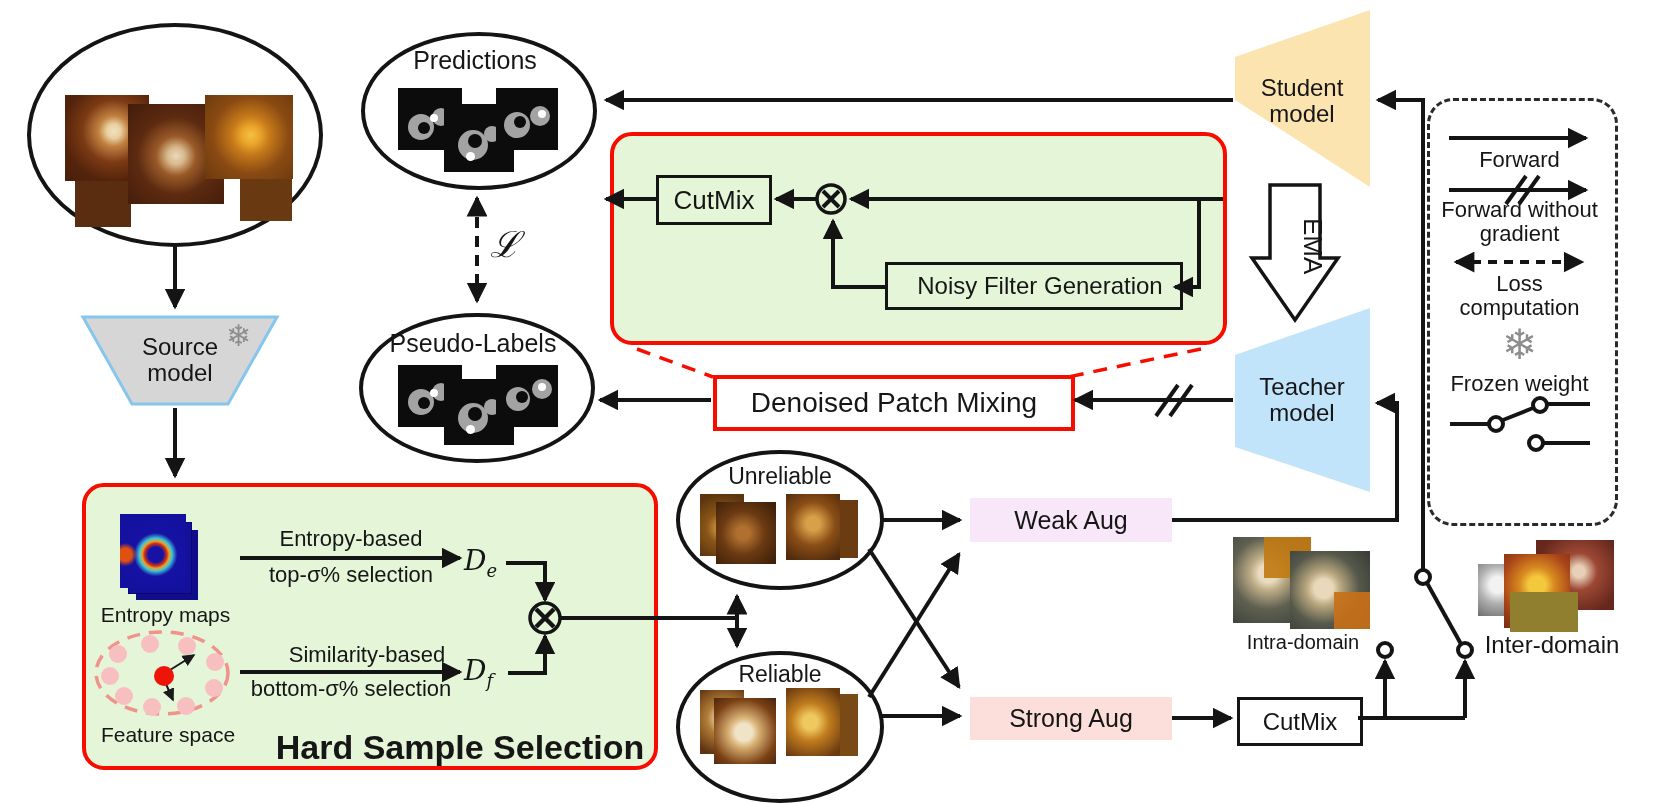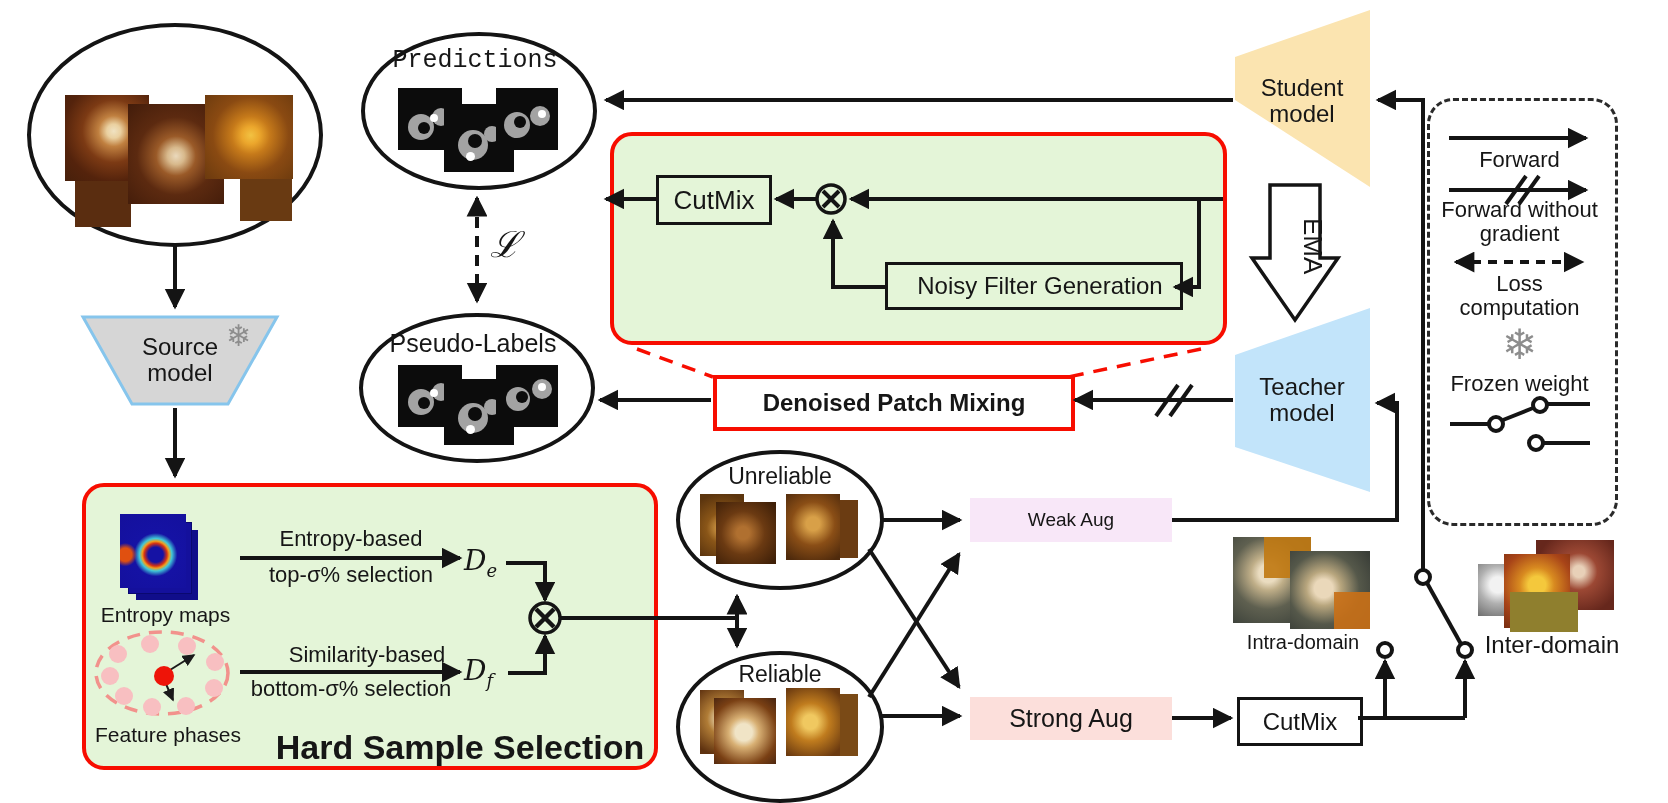--- a/index.html
+++ b/index.html
@@ -37,21 +37,21 @@
 
   <svg class="abs" style="left:80px;top:314px;z-index:2;" width="200" height="94">
     <polygon points="3,3 197,3 148,90 52,90" fill="#d6d6d6" stroke="#86c5ec" stroke-width="3"></polygon>
   </svg>
   <div class="lbl ctr" style="left:105px;top:334px;width:150px;font-size:24px;z-index:4;">
     <span>Source</span><br><span>model</span>
   </div>
   <div class="lbl snow" style="left:226px;top:320px;font-size:30px;">❄</div>
 
   <div class="ellipse" style="left:361px;top:32px;width:228px;height:150px;"></div>
-  <div class="lbl ctr" style="left:375px;top:47px;width:200px;font-size:25px;font-family:Liberation Mono, monospace;">Predictions</div>
+  <div class="lbl ctr" style="left:375px;top:47px;width:200px;font-size:25px;">Predictions</div>
   <div class="abs" style="left:398px;top:86px;width:162px;height:90px;z-index:2;">
     <div class="mask" style="left:0;top:2px;width:64px;height:62px;">
       <span class="gblob" style="left:10px;top:26px;width:26px;height:26px;"></span>
       <span class="gblob" style="left:34px;top:20px;width:18px;height:18px;"></span>
       <span class="kcut" style="left:20px;top:34px;width:12px;height:12px;"></span>
       <span class="wdot" style="left:32px;top:26px;width:8px;height:8px;"></span>
     </div>
     <div class="mask" style="left:46px;top:18px;width:70px;height:68px;">
       <span class="gblob" style="left:14px;top:26px;width:30px;height:30px;"></span>
       <span class="gblob" style="left:40px;top:22px;width:16px;height:16px;"></span>
@@ -93,21 +93,21 @@
 
   <div class="gbox" style="left:610px;top:132px;width:609px;height:205px;"></div>
   <div class="wbox" style="left:656px;top:175px;width:110px;height:44px;background:transparent;">
     <span class="lbl" style="position:static;font-size:26px;">CutMix</span>
   </div>
   <div class="wbox" style="left:885px;top:262px;width:280px;height:42px;background:transparent;padding-left:12px;">
     <span class="lbl" style="position:static;font-size:24px;">Noisy Filter Generation</span>
   </div>
 
   <div class="fill" style="left:713px;top:375px;width:354px;height:48px;background:#fff;border:4px solid #f70d00;">
-    <span class="lbl" style="position:static;font-size:24px;font-weight:bold;">Denoised Patch Mixing</span>
+    <span class="lbl" style="position:static;font-size:28px;font-weight:normal;">Denoised Patch Mixing</span>
   </div>
 
   <div class="abs" style="left:1235px;top:10px;width:135px;height:177px;background:#fbe4b0;z-index:1;clip-path:polygon(0 26.5%,100% 0,100% 100%,0 50.8%);"></div>
   <div class="lbl ctr" style="left:1237px;top:75px;width:130px;font-size:24px;">
     <span>Student</span><br><span>model</span>
   </div>
   <div class="abs" style="left:1235px;top:308px;width:135px;height:184px;background:#c2e4fa;z-index:1;clip-path:polygon(0 25.5%,100% 0,100% 100%,0 75.5%);"></div>
   <div class="lbl ctr" style="left:1237px;top:374px;width:130px;font-size:24px;">
     <span>Teacher</span><br><span>model</span>
   </div>
@@ -134,21 +134,21 @@
         <circle cx="20" cy="48" r="9"></circle>
         <circle cx="34" cy="68" r="9"></circle>
       <circle cx="62" cy="79" r="9"></circle>
         <circle cx="96" cy="78" r="9"></circle>
         <circle cx="124" cy="60" r="9"></circle>
     </g>
     <line x1="80" y1="42" x2="104" y2="27" stroke="#1a1a1a" stroke-width="2" marker-end="url(#tah)"></line>
     <line x1="76" y1="56" x2="83" y2="72" stroke="#1a1a1a" stroke-width="2" marker-end="url(#tah)"></line>
     <circle cx="74" cy="48" r="10" fill="#ee1408"></circle>
   </svg>
-  <div class="lbl ctr" style="left:88px;top:724px;width:160px;font-size:21px;">Feature phases</div>
+  <div class="lbl ctr" style="left:88px;top:724px;width:160px;font-size:21px;">Feature space</div>
 
   <div class="lbl ctr" style="left:240px;top:527px;width:222px;font-size:22px;">Entropy-based</div>
   <div class="lbl ctr" style="left:240px;top:563px;width:222px;font-size:22px;">top-σ% selection</div>
   <div class="lbl ctr" style="left:256px;top:643px;width:222px;font-size:22px;">Similarity-based</div>
   <div class="lbl ctr" style="left:235px;top:677px;width:232px;font-size:22px;">bottom-σ% selection</div>
   <div class="lbl math" style="left:464px;top:546px;font-size:28px;">
     <span>D</span><sub style="font-size:18px;">e</sub>
   </div>
   <div class="lbl math" style="left:464px;top:656px;font-size:28px;">
     <span>D</span><sub style="font-size:18px;">f</sub>
@@ -163,21 +163,21 @@
   <div class="img" style="left:786px;top:494px;width:54px;height:66px;background:radial-gradient(circle at 50% 45%, #d8a048 0 15%, #8a4e16 48%, #4f2a0c 92%);"></div>
 
   <div class="ellipse" style="left:676px;top:651px;width:200px;height:144px;"></div>
   <div class="lbl ctr" style="left:676px;top:662px;width:208px;font-size:23px;">Reliable</div>
   <div class="img" style="left:700px;top:690px;width:44px;height:64px;background:radial-gradient(circle at 55% 45%, #e8d4ae 0 16%, #b07c36 40%, #5f3210 88%);"></div>
   <div class="img" style="left:714px;top:698px;width:62px;height:66px;background:radial-gradient(circle at 48% 52%, #f0e4c6 0 18%, #d8b074 32%, #7a4014 70%, #4f2810 95%);"></div>
   <div class="img" style="left:824px;top:694px;width:34px;height:62px;background:#7a4a16;"></div>
   <div class="img" style="left:786px;top:688px;width:54px;height:68px;background:radial-gradient(circle at 45% 50%, #f0c860 0 16%, #c07c1e 42%, #6b3a10 88%);"></div>
 
   <div class="fill" style="left:970px;top:498px;width:202px;height:44px;background:#f8e7f8;">
-    <span class="lbl" style="position:static;font-size:19px;">Weak Aug</span>
+    <span class="lbl" style="position:static;font-size:25px;">Weak Aug</span>
   </div>
   <div class="fill" style="left:970px;top:697px;width:202px;height:43px;background:#fcdfdb;">
     <span class="lbl" style="position:static;font-size:25px;text-align:right;">Strong Aug</span>
   </div>
   <div class="wbox" style="left:1237px;top:697px;width:120px;height:43px;background:#fff;border-width:3.5px;">
     <span class="lbl" style="position:static;font-size:24px;">CutMix</span>
   </div>
 
   <div class="img" style="left:1233px;top:537px;width:78px;height:86px;background:radial-gradient(circle at 45% 42%, #eadcc0 0 14%, #bfae88 26%, #5f6050 55%, #3f443c 92%);">
     <div class="patch" style="left:40%;top:0;width:60%;height:48%;background:#c07a14;opacity:.92;"></div>

